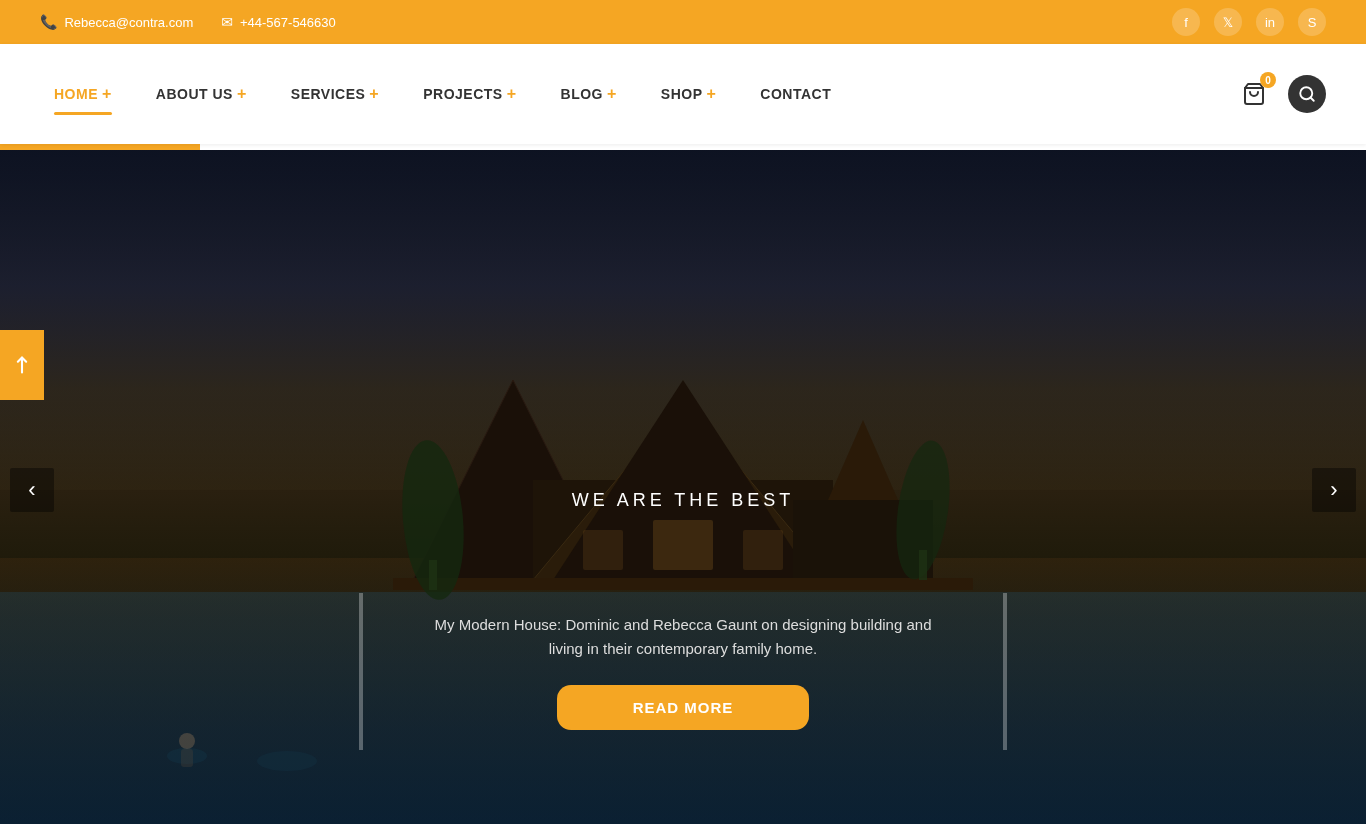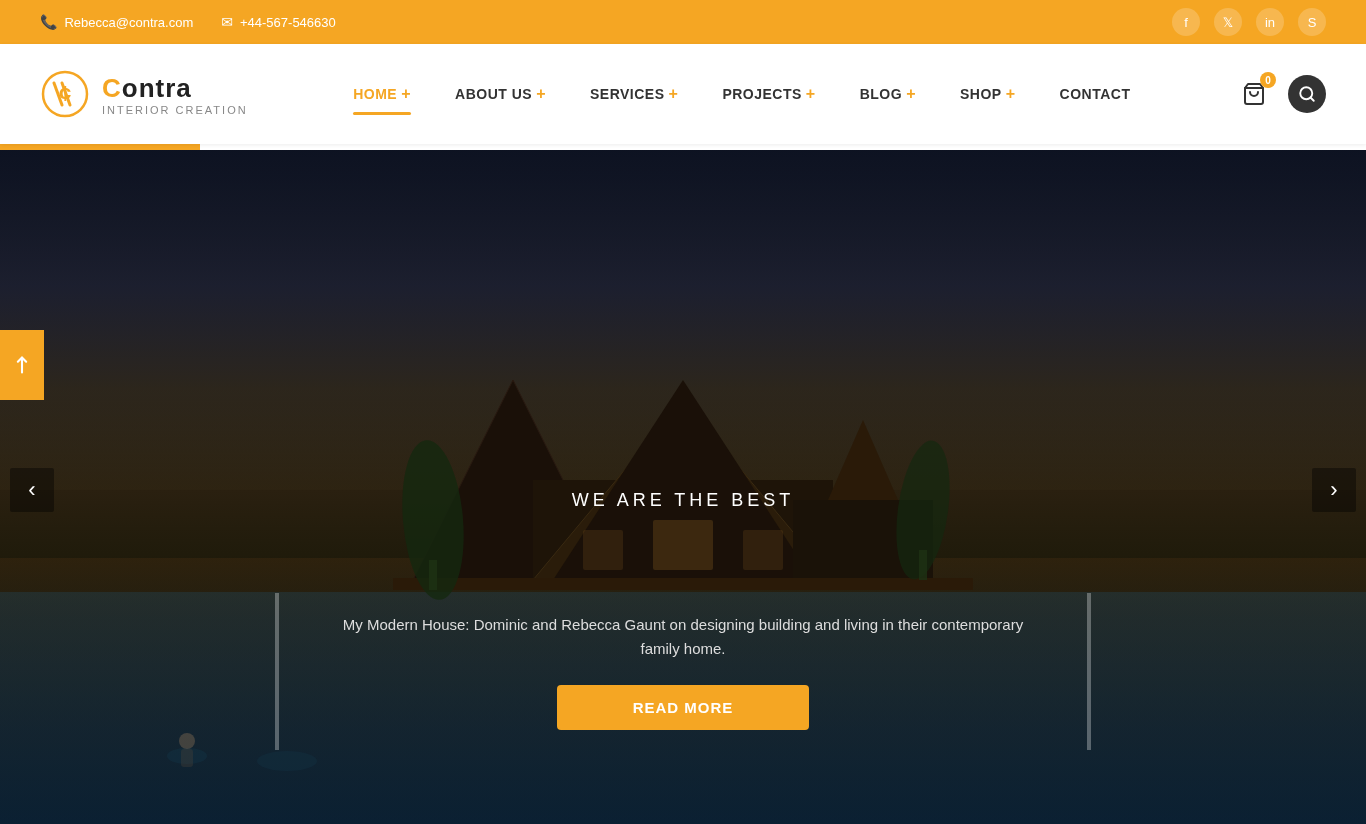--- a/index.html
+++ b/index.html
@@ -121,33 +121,33 @@
     }
     .hero-title {
       font-size: 76px; font-weight: 900; color: #fff;
       letter-spacing: 4px; text-transform: uppercase;
       line-height: 1; margin-bottom: 0; text-shadow: 2px 4px 20px rgba(0,0,0,0.5);
     }
 
     
     .hero-desc-box {
       position: absolute; bottom: 80px; left: 50%; transform: translateX(-50%);
-      width: 816px; z-index: 6;
+      width: 648px; z-index: 6;
       border-left: 4px solid rgba(255,255,255,0.3);
       border-right: 4px solid rgba(255,255,255,0.3);
       padding: 20px 60px;
       text-align: center;
     }
     .hero-desc {
       color: #ddd; font-size: 15px; line-height: 1.6; margin-bottom: 24px;
     }
     .hero-btn {
       display: inline-block; background: #f5a623; color: #fff;
       padding: 14px 76px; font-size: 15px; font-weight: 600;
-      border: none; cursor: pointer; border-radius: 4px;
+      border: none; cursor: pointer; border-radius: 14px;
       letter-spacing: 1px; text-transform: uppercase;
       text-decoration: none;
     }
 
     
     .hero-scene {
       position: absolute; inset: 0; z-index: 2;
       background:
         
         linear-gradient(to bottom, #1a2030 0%, #2a3050 20%, #3a3020 35%, #2a2010 50%, #1a1808 65%, #0a0f10 100%);
@@ -174,36 +174,20 @@
   </div>
   <div class="topbar-right">
     <a class="social-icon" href="#">f</a>
     <a class="social-icon" href="#">𝕏</a>
     <a class="social-icon" href="#">in</a>
     <a class="social-icon" href="#">S</a>
   </div>
 </div>
 
 <header class="header">
-  <a class="logo" href="#">
-    <div class="logo-icon">
-      <svg viewBox="0 0 50 50" xmlns="http://www.w3.org/2000/svg">
-        <circle cx="25" cy="25" r="22" fill="none" stroke="#f5a623" stroke-width="2.5"></circle>
-        <text x="25" y="32" text-anchor="middle" font-size="22" font-weight="900" fill="#f5a623" font-family="Arial">¢</text>
-        <line x1="14" y1="14" x2="22" y2="36" stroke="#f5a623" stroke-width="3" stroke-linecap="round"></line>
-        <line x1="22" y1="14" x2="30" y2="36" stroke="#f5a623" stroke-width="3" stroke-linecap="round"></line>
-      </svg>
-    </div>
-    <div class="logo-text">
-      <div class="logo-name">
-        <span style="color:#f5a623;">C</span><span style="color:#222;">ontra</span>
-      </div>
-      <div class="logo-sub">Interior Creation</div>
-    </div>
-  </a>
 
   <nav>
     <a class="nav-item active" href="#">
       <span>HOME</span>
       <span class="nav-plus">+</span>
     </a>
     <a class="nav-item" href="#">
       <span>ABOUT US</span>
       <span class="nav-plus">+</span>
     </a>

